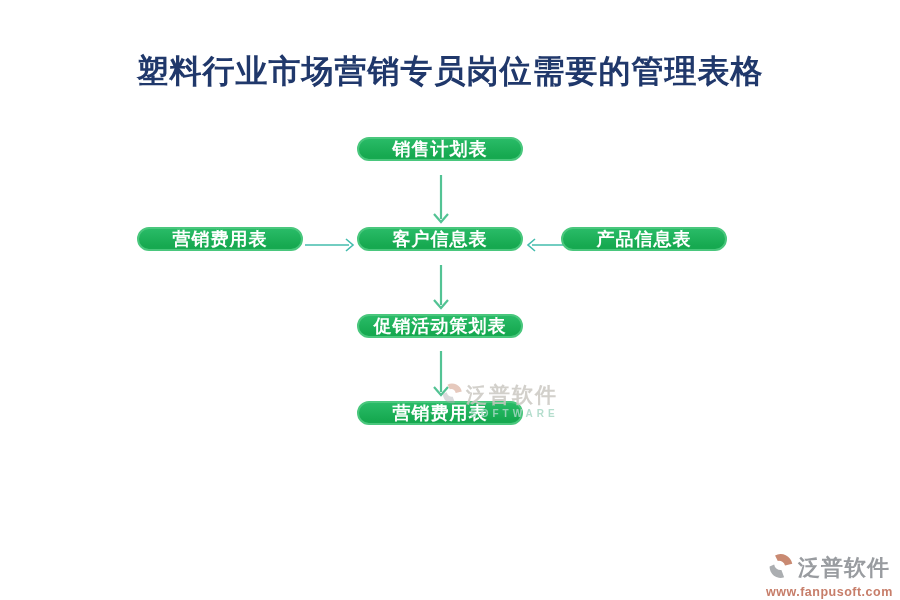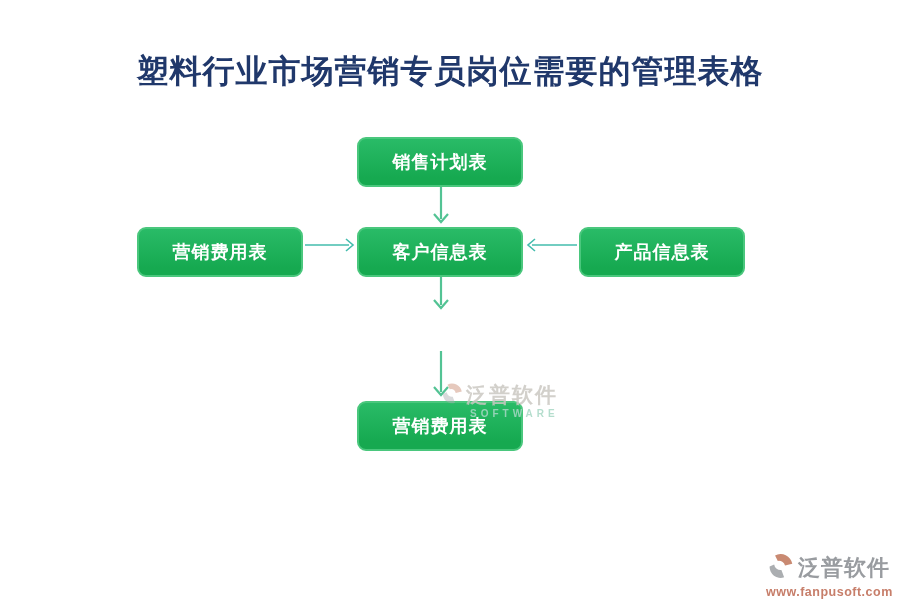--- a/index.html
+++ b/index.html
@@ -9,32 +9,32 @@
   }
   .page-title{
     position:absolute;left:0;top:50px;width:900px;margin:0;
     text-align:center;font-size:32px;line-height:42px;font-weight:bold;
     letter-spacing:1px;color:var(--title,#20386B);
   }
   .arrows{position:absolute;left:0;top:0;width:900px;height:600px;}
   .arrow-h{stroke:var(--arrow_h,#43BCAD);stroke-width:1.6;fill:none;}
   .arrow-v{stroke:var(--arrow_v,#53C394);stroke-width:2.2;fill:none;}
   .node{
-    position:absolute;width:166px;height:50px;box-sizing:border-box;
+    position:absolute;width:166px;height:24px;box-sizing:border-box;
     background:linear-gradient(180deg,var(--box_fill_top,#29BB67) 0%,var(--box_fill,#16A950) 85%);
     border:2px solid var(--box_border,#4AC77D);
-    border-radius:9px;
+    border-radius:15px;
     color:var(--box_text,#FFFFFF);
     font-size:18px;font-weight:bold;letter-spacing:1px;
     display:flex;align-items:center;justify-content:center;
   }
   .n-sales{left:357px;top:137px;}
   .n-research{left:137px;top:227px;}
   .n-customer{left:357px;top:227px;text-align:right;}
-  .n-product{left:579px;top:227px;}
+  .n-product{left:561px;top:227px;}
   .n-promo{left:357px;top:314px;}
   .n-expense{left:357px;top:401px;}
 
   .wm-center{
     position:absolute;left:440px;top:381px;z-index:5;
     display:flex;flex-direction:column;align-items:flex-start;opacity:.85;
     pointer-events:none;
   }
   .wm-center-row{display:flex;align-items:center;gap:2px;}
   .wm-center-brand{font-size:21px;font-weight:bold;color:var(--wm_text,#CBC8C2);letter-spacing:2px;}
@@ -77,20 +77,21 @@
     <g>
       <line class="arrow-v" x1="441" y1="351" x2="441" y2="392"></line>
       <polyline class="arrow-v" points="434,387 441,395 448,387"></polyline>
     </g>
   </svg>
 
   <div class="node n-sales">销售计划表</div>
   <div class="node n-research">营销费用表</div>
   <div class="node n-customer">客户信息表</div>
   <div class="node n-product">产品信息表</div>
+  <div class="node n-promo">促销活动策划表</div>
   <div class="node n-expense">营销费用表</div>
 
   <div class="wm-center">
     <div class="wm-center-row">
       <span style="opacity:.55">
         <svg width="24" height="24" viewBox="0 0 32 32" xmlns="http://www.w3.org/2000/svg">
           <path d="M10,5 A13,13 0 0 1 29,14 L21,16 A7,7 0 0 0 13,11 Z" fill="var(--logo_salmon,#C98A72)"></path>
           <path d="M4,17 A12,12 0 0 0 20,29 L17,21 A7,7 0 0 1 9,15 Z" fill="var(--logo_gray,#ABAEB1)"></path>
         </svg>
       </span>

